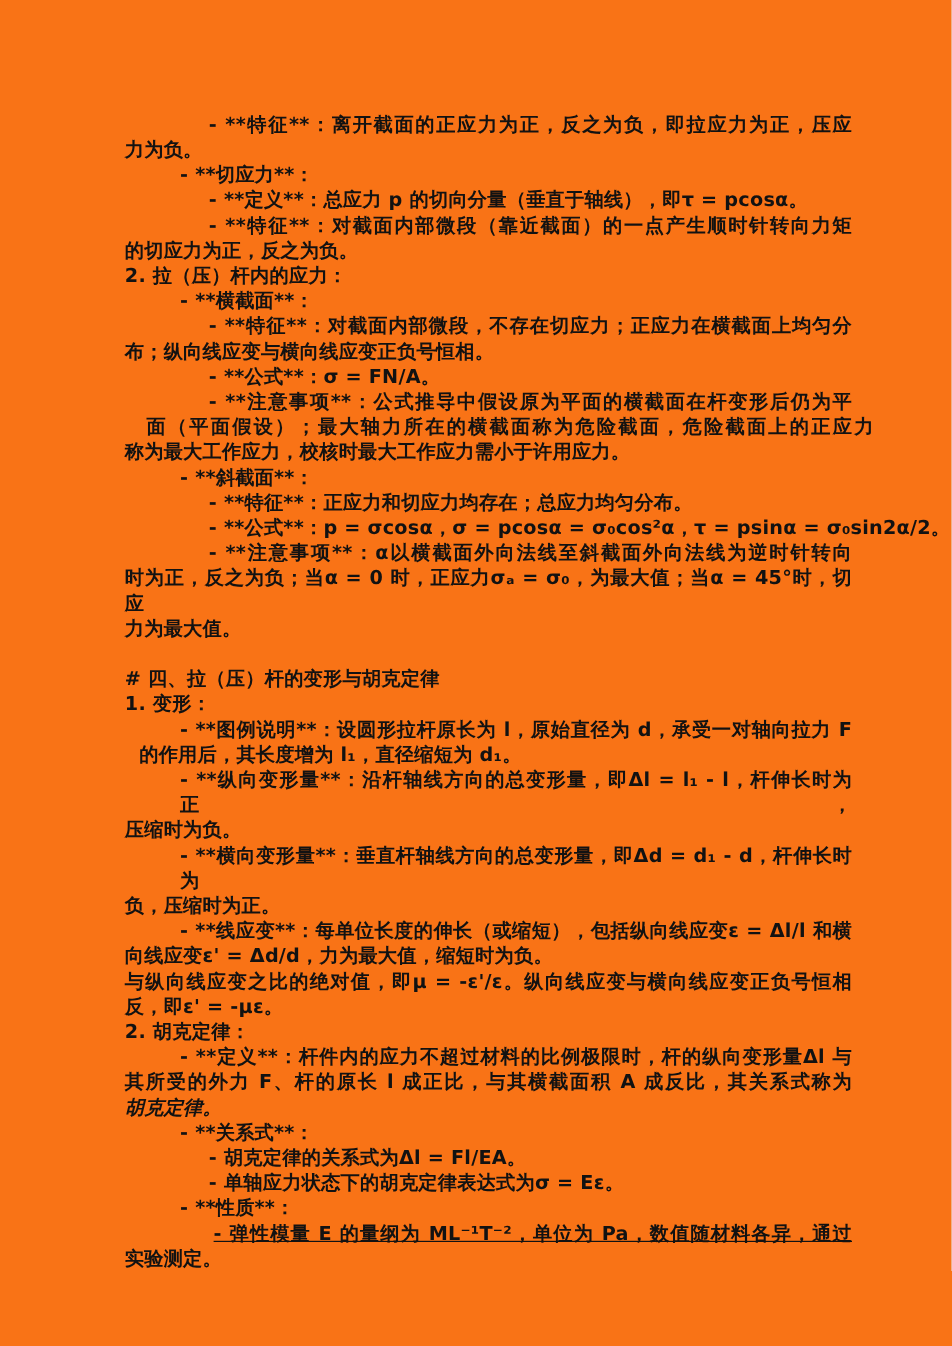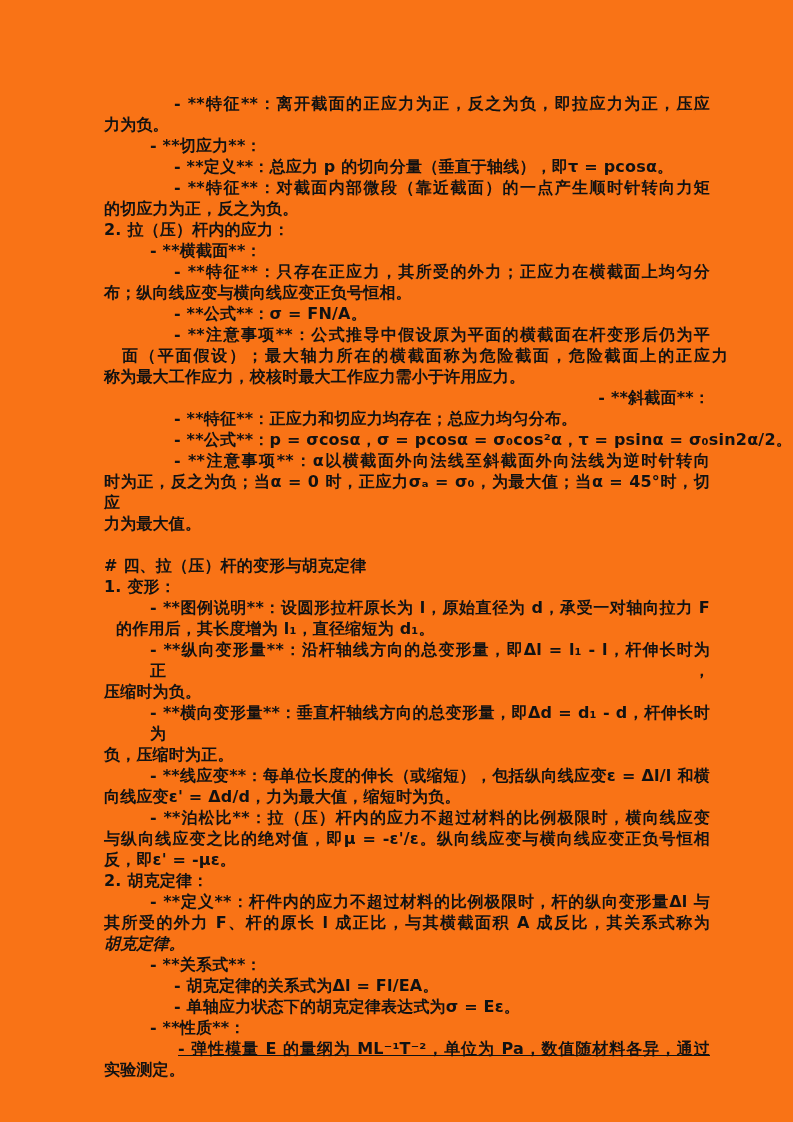--- a/index.html
+++ b/index.html
@@ -43,44 +43,43 @@
 <div class="page">
   <div class="text-column" id="doc-body">
       <div class="line justify" style="margin-left: 70px; width: 536px;">- **特征**：离开截面的正应力为正，反之为负，即拉应力为正，压应</div>
       <div class="line" style="margin-left: 0px; width: 606px;">力为负。</div>
       <div class="line" style="margin-left: 46px; width: 560px;">- **切应力**：</div>
       <div class="line" style="margin-left: 70px; width: 536px;">- **定义**：总应力 p 的切向分量（垂直于轴线），即τ = pcosα。</div>
       <div class="line justify" style="margin-left: 70px; width: 536px;">- **特征**：对截面内部微段（靠近截面）的一点产生顺时针转向力矩</div>
       <div class="line" style="margin-left: 0px; width: 606px;">的切应力为正，反之为负。</div>
       <div class="line" style="margin-left: 0px; width: 606px;">2. 拉（压）杆内的应力：</div>
       <div class="line" style="margin-left: 46px; width: 560px;">- **横截面**：</div>
-      <div class="line justify" style="margin-left: 70px; width: 536px;">- **特征**：只存在正应力，其所受的外力；正应力在横截面上均匀分</div>
+      <div class="line justify" style="margin-left: 70px; width: 536px;">- **特征**：对截面内部微段，不存在切应力；正应力在横截面上均匀分</div>
       <div class="line" style="margin-left: 0px; width: 606px;">布；纵向线应变与横向线应变正负号恒相。</div>
       <div class="line" style="margin-left: 70px; width: 536px;">- **公式**：σ = FN/A。</div>
       <div class="line justify" style="margin-left: 70px; width: 536px;">- **注意事项**：公式推导中假设原为平面的横截面在杆变形后仍为平</div>
       <div class="line justify" style="margin-left: 18px; width: 606px;">面（平面假设）；最大轴力所在的横截面称为危险截面，危险截面上的正应力</div>
       <div class="line" style="margin-left: 0px; width: 606px;">称为最大工作应力，校核时最大工作应力需小于许用应力。</div>
-      <div class="line" style="margin-left: 46px; width: 560px; text-align: right;">- **斜截面**：</div>
+      <div class="line" style="margin-left: 46px; width: 560px;">- **斜截面**：</div>
       <div class="line" style="margin-left: 70px; width: 536px;">- **特征**：正应力和切应力均存在；总应力均匀分布。</div>
       <div class="line" style="margin-left: 70px; width: 536px;">- **公式**：p = σcosα，σ = pcosα = σ₀cos²α，τ = psinα = σ₀sin2α/2。</div>
       <div class="line justify" style="margin-left: 70px; width: 536px;">- **注意事项**：α以横截面外向法线至斜截面外向法线为逆时针转向</div>
       <div class="line justify" style="margin-left: 0px; width: 606px;">时为正，反之为负；当α = 0 时，正应力σₐ = σ₀，为最大值；当α = 45°时，切应</div>
       <div class="line" style="margin-left: 0px; width: 606px;">力为最大值。</div>
       <div class="line" style="margin-left: 0px; width: 606px;">&nbsp;</div>
       <div class="line" style="margin-left: 0px; width: 606px;"># 四、拉（压）杆的变形与胡克定律</div>
       <div class="line" style="margin-left: 0px; width: 606px;">1. 变形：</div>
       <div class="line justify" style="margin-left: 46px; width: 560px;">- **图例说明**：设圆形拉杆原长为 l，原始直径为 d，承受一对轴向拉力 F</div>
       <div class="line" style="margin-left: 12px; width: 606px;">的作用后，其长度增为 l₁，直径缩短为 d₁。</div>
       <div class="line justify" style="margin-left: 46px; width: 560px;">- **纵向变形量**：沿杆轴线方向的总变形量，即Δl = l₁ - l，杆伸长时为正，</div>
       <div class="line" style="margin-left: 0px; width: 606px;">压缩时为负。</div>
       <div class="line justify" style="margin-left: 46px; width: 560px;">- **横向变形量**：垂直杆轴线方向的总变形量，即Δd = d₁ - d，杆伸长时为</div>
       <div class="line" style="margin-left: 0px; width: 606px;">负，压缩时为正。</div>
       <div class="line justify" style="margin-left: 46px; width: 560px;">- **线应变**：每单位长度的伸长（或缩短），包括纵向线应变ε = Δl/l 和横</div>
       <div class="line" style="margin-left: 0px; width: 606px;">向线应变ε' = Δd/d，力为最大值，缩短时为负。</div>
-      <div class="line justify" style="margin-left: 46px; width: 560px;">- **泊松比**：拉（压）杆内的应力不超过材料的比例极限时，横向线应变</div>
       <div class="line justify" style="margin-left: 0px; width: 606px;">与纵向线应变之比的绝对值，即μ = -ε'/ε。纵向线应变与横向线应变正负号恒相</div>
       <div class="line" style="margin-left: 0px; width: 606px;">反，即ε' = -με。</div>
       <div class="line" style="margin-left: 0px; width: 606px;">2. 胡克定律：</div>
       <div class="line justify" style="margin-left: 46px; width: 560px;">- **定义**：杆件内的应力不超过材料的比例极限时，杆的纵向变形量Δl 与</div>
       <div class="line justify" style="margin-left: 0px; width: 606px;">其所受的外力 F、杆的原长 l 成正比，与其横截面积 A 成反比，其关系式称为</div>
       <div class="line" style="margin-left: 0px; width: 606px; font-style: italic;">胡克定律。</div>
       <div class="line" style="margin-left: 46px; width: 560px;">- **关系式**：</div>
       <div class="line" style="margin-left: 70px; width: 536px;">- 胡克定律的关系式为Δl = Fl/EA。</div>
       <div class="line" style="margin-left: 70px; width: 536px;">- 单轴应力状态下的胡克定律表达式为σ = Eε。</div>
       <div class="line" style="margin-left: 46px; width: 560px;">- **性质**：</div>

